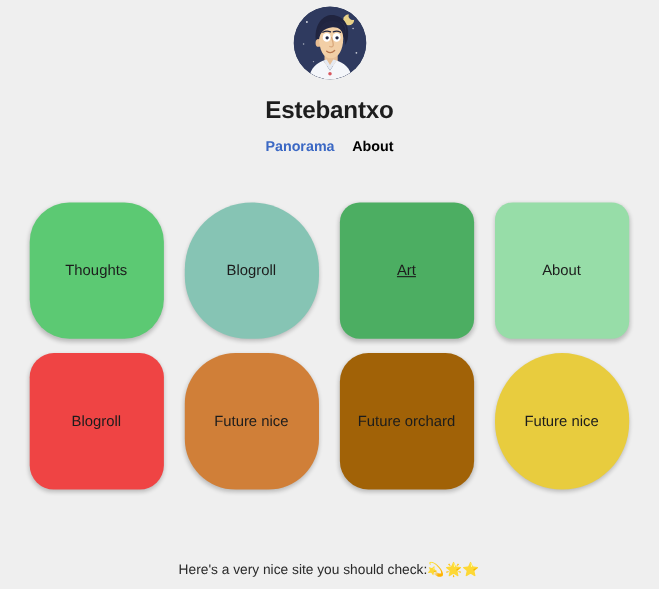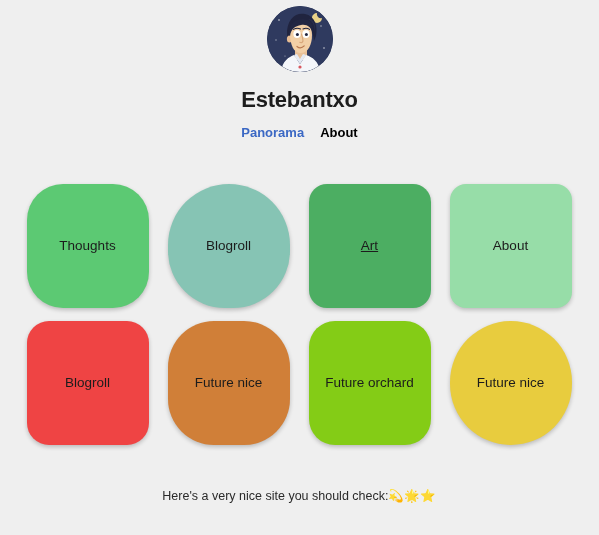--- a/index.html
+++ b/index.html
@@ -93,21 +93,21 @@
     cursor: pointer;
     user-select: none;
   }
   .tile-label {
     display: block;
     white-space: nowrap;
   }
 
   
   .footer {
-    margin-top: 43px;
+    margin-top: 65px;
     font-size: 12.5px;
     color: #2a2a2a;
     text-align: center;
     line-height: 1.3;
   }
   .footer .emoji {
     font-size: 12.5px;
     letter-spacing: 0.5px;
   }
 </style>
@@ -187,21 +187,21 @@
     </div>
     <div class="tile" style="background: rgb(151, 221, 168); border-radius: 16px;">
       <span class="tile-label">About</span>
     </div>
     <div class="tile" style="background: #ef4444; border-radius: 22px;">
       <span class="tile-label">Blogroll</span>
     </div>
     <div class="tile" style="background: rgb(208, 127, 56); border-radius: 46px;">
       <span class="tile-label">Future nice</span>
     </div>
-    <div class="tile" style="background: #84cc16; border-radius: 26px;">
+    <div class="tile" style="background: #a16207; border-radius: 26px;">
       <span class="tile-label">Future orchard</span>
     </div>
     <div class="tile" style="background: rgb(232, 204, 62); border-radius: 62px;">
       <span class="tile-label">Future nice</span>
     </div>
   </div>
 
   <div class="footer">
     <span>Here's a very nice site you should check:</span><span class="emoji">💫🌟⭐</span>
   </div>

